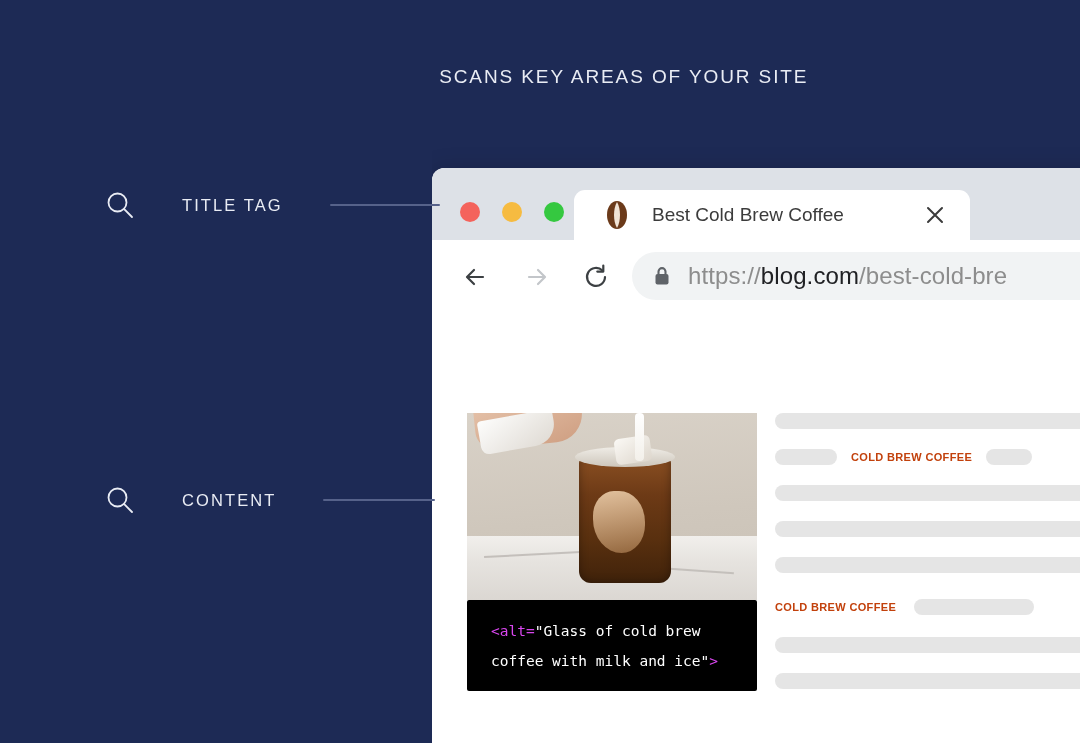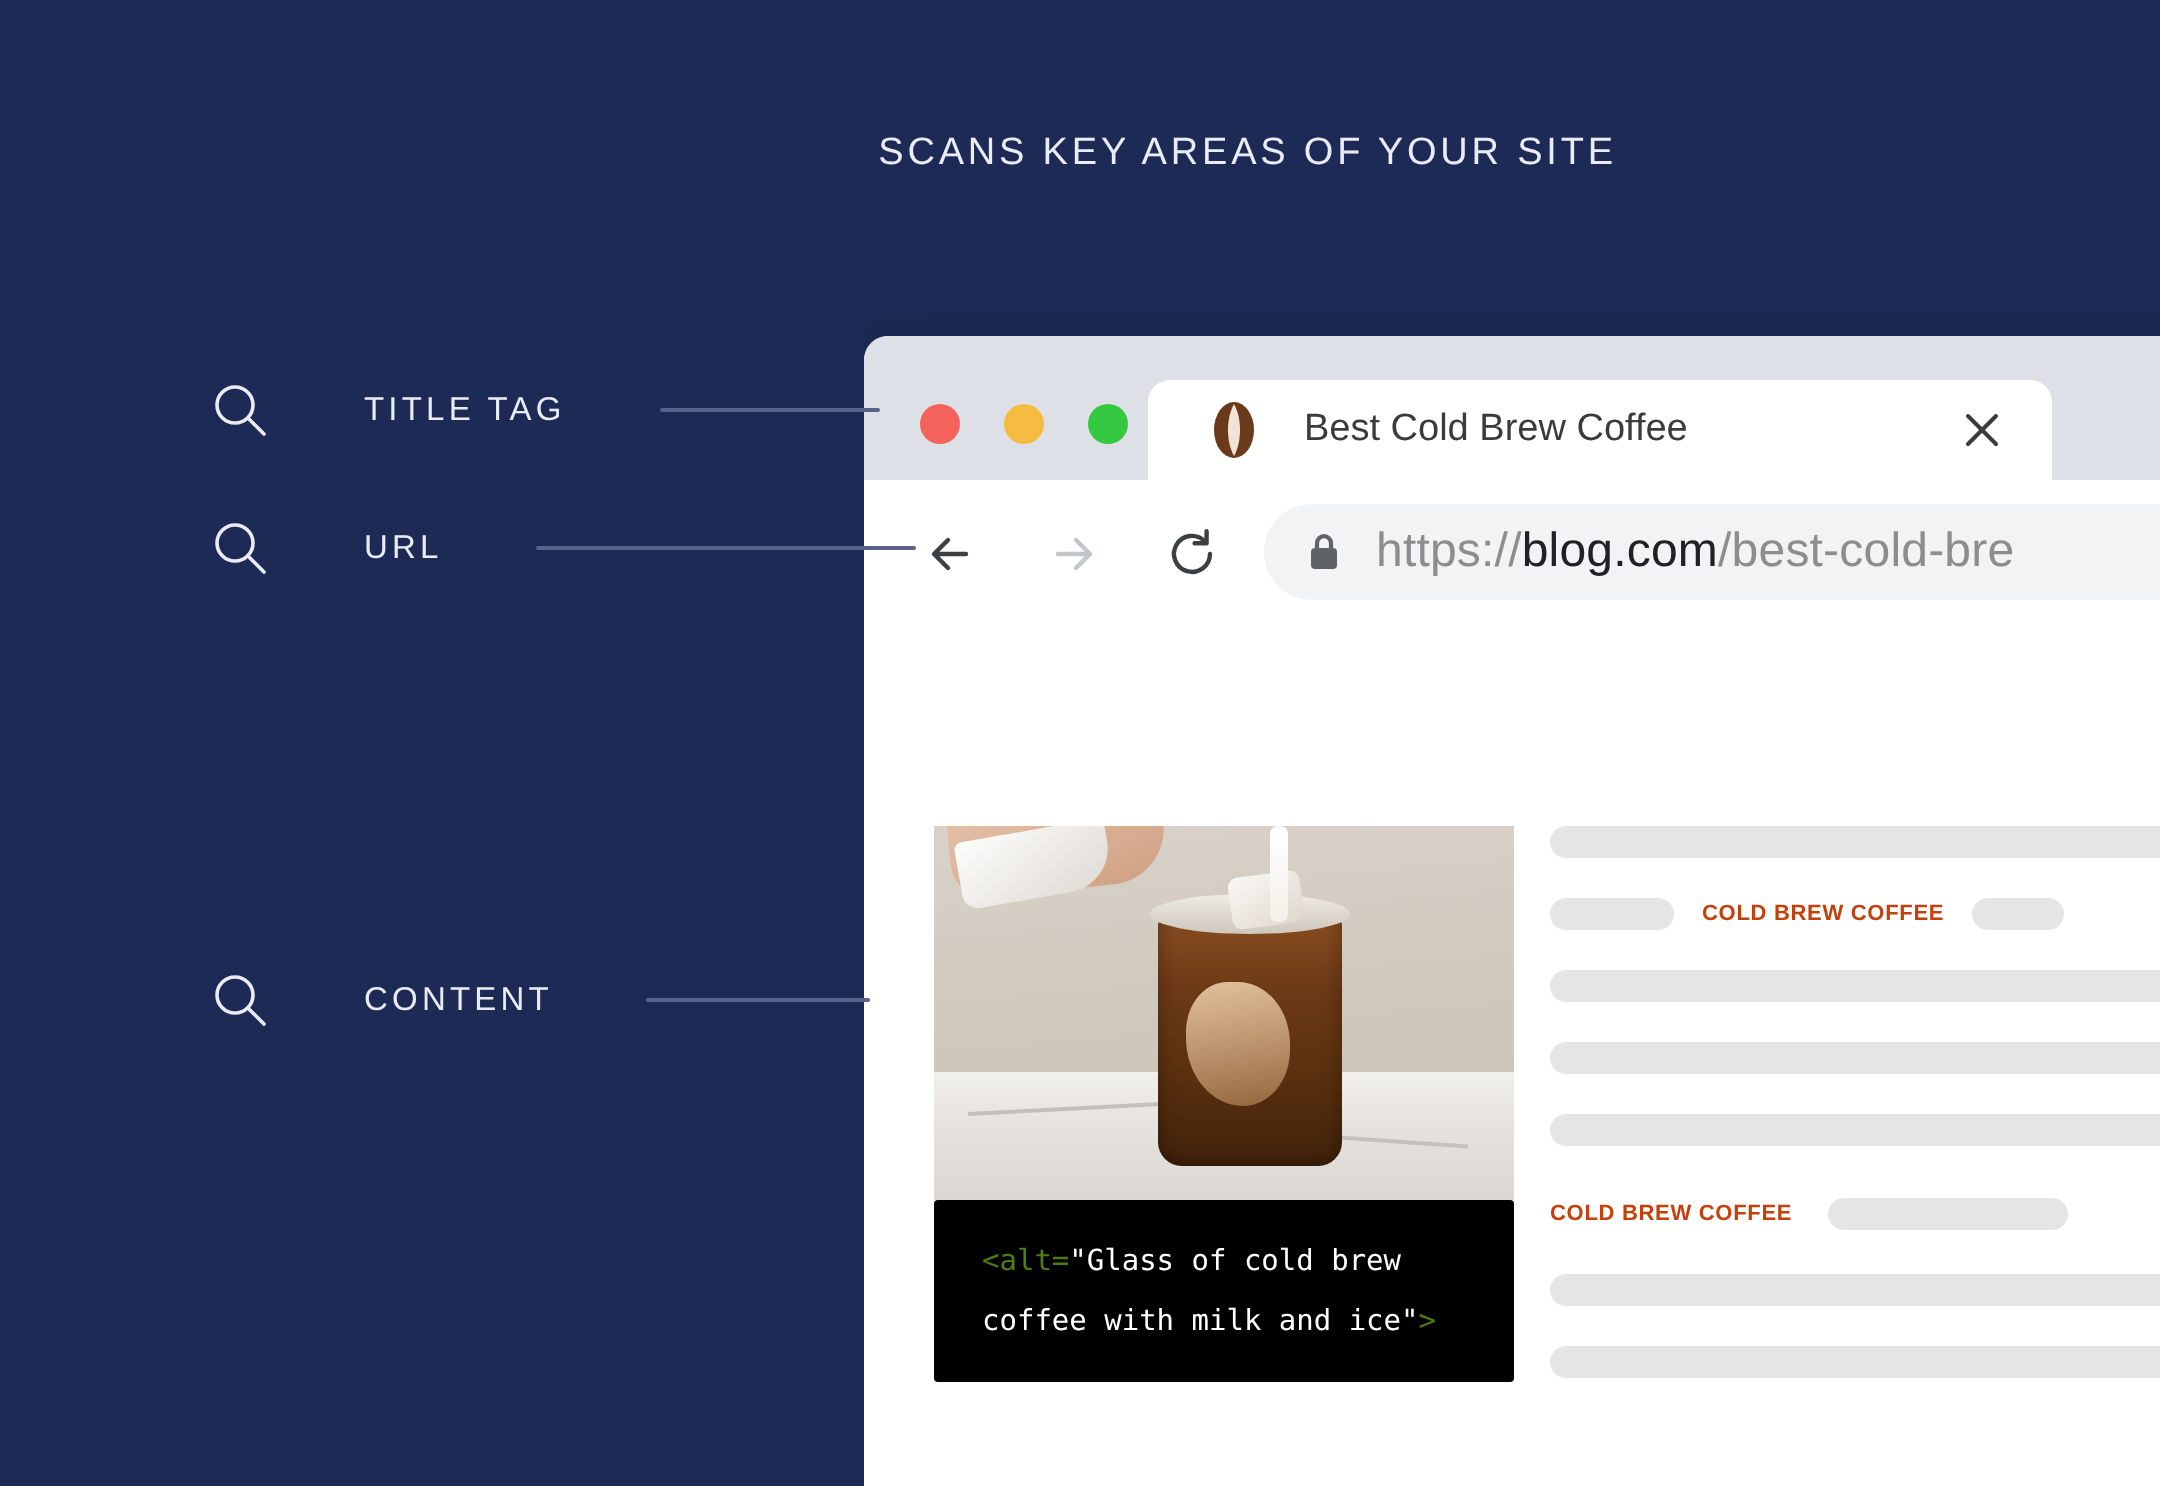--- a/index.html
+++ b/index.html
@@ -51,21 +51,21 @@
   .chrome-bar {
     position:relative; height:72px; background:#dde1e7;
     border-radius:12px 0 0 0;
   }
   .lights { position:absolute; left:28px; top:34px; display:flex; gap:22px; }
   .light { width:20px; height:20px; border-radius:50%; }
   .l-red{ background:#f4635c; } .l-yel{ background:#f6bb41; } .l-grn{ background:#35c840; }
 
   .tab {
     position:absolute; left:142px; top:22px;
-    width:452px; height:50px;
+    width:396px; height:50px;
     background:#fff; border-radius:11px 11px 0 0;
     display:flex; align-items:center;
   }
   .bean { width:26px; height:30px; margin-left:30px; flex:0 0 26px; }
   .tab-title {
     margin-left:22px; font-size:19px; color:#3b3b3b;
     white-space:nowrap; overflow:hidden; flex:1;
   }
   .tab-close {
     width:34px; height:34px; margin-right:18px; flex:0 0 34px;
@@ -155,21 +155,21 @@
   .alt-box {
     position:absolute; left:35px; top:286px;
     width:290px; height:91px;
     background:#000; border-radius:2px;
     padding:16px 18px 0 24px;
   }
   .alt-line {
     font-family:"DejaVu Sans Mono", monospace;
     font-size:14.5px; color:#ffffff; line-height:30px; white-space:nowrap;
   }
-  .alt-tag { color:#4d7c0f; }
+  .alt-tag { color:#d946ef; }
 
   .col-right { position:absolute; left:343px; top:99px; width:400px; }
   .sk {
     height:16px; background:#e5e5e5; border-radius:8px;
   }
   .sk-row { display:flex; align-items:center; margin-bottom:20px; }
   .link {
     color:#c2410c; font-weight:700; font-size:11px;
     letter-spacing:.35px; white-space:nowrap;
   }
@@ -287,30 +287,20 @@
       <span class="mag">
         <svg width="30" height="30" viewBox="0 0 30 30">
           <circle cx="12.5" cy="12.5" r="9" stroke="#e9ecf4" stroke-width="1.8" fill="none"></circle>
           <path d="M19.2 19.2 L27 27" stroke="#e9ecf4" stroke-width="1.8" stroke-linecap="round"></path>
         </svg>
       </span>
       <span class="scan-label">TITLE TAG</span>
       <span class="scan-line" style="width:110px"></span>
     </div>
 
-    <div class="scan-row" style="top:259px">
-      <span class="mag">
-        <svg width="30" height="30" viewBox="0 0 30 30">
-          <circle cx="12.5" cy="12.5" r="9" stroke="#e9ecf4" stroke-width="1.8" fill="none"></circle>
-          <path d="M19.2 19.2 L27 27" stroke="#e9ecf4" stroke-width="1.8" stroke-linecap="round"></path>
-        </svg>
-      </span>
-      <span class="scan-label">URL</span>
-      <span class="scan-line" style="width:190px"></span>
-    </div>
 
     <div class="scan-row" style="top:485px">
       <span class="mag">
         <svg width="30" height="30" viewBox="0 0 30 30">
           <circle cx="12.5" cy="12.5" r="9" stroke="#e9ecf4" stroke-width="1.8" fill="none"></circle>
           <path d="M19.2 19.2 L27 27" stroke="#e9ecf4" stroke-width="1.8" stroke-linecap="round"></path>
         </svg>
       </span>
       <span class="scan-label">CONTENT</span>
       <span class="scan-line" style="width:112px"></span>

